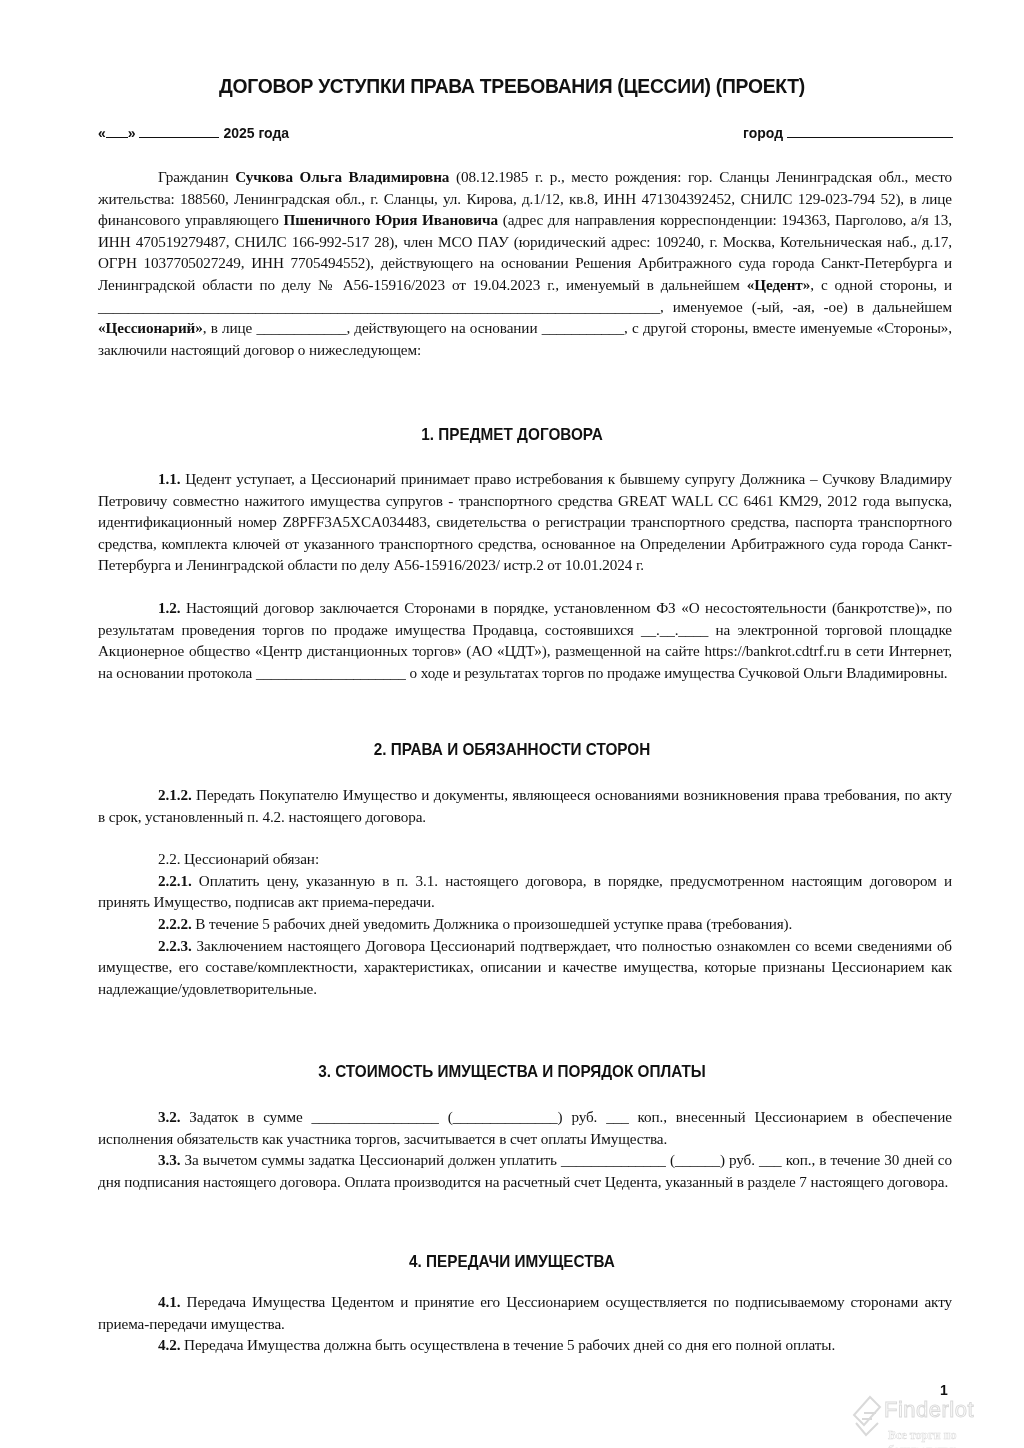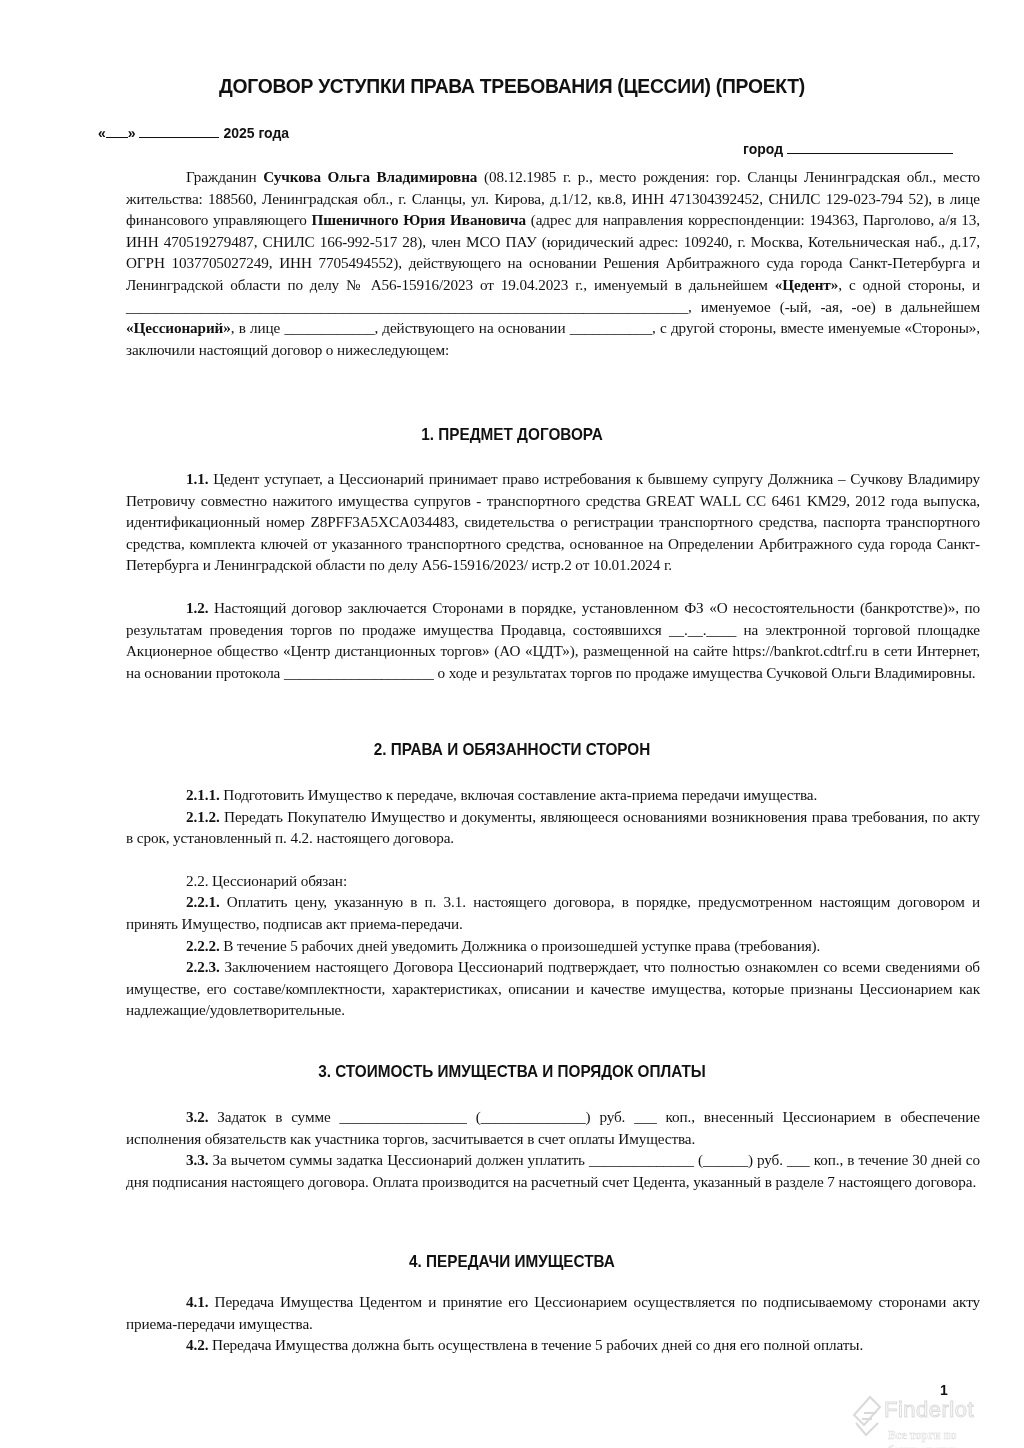--- a/index.html
+++ b/index.html
@@ -8,26 +8,26 @@
   .title {
     position: absolute; left: 0; width: 1024px; top: 74px; text-align: center;
     font-family: "Liberation Sans", sans-serif; font-weight: bold; font-size: 21px;
     letter-spacing: -0.3px; transform: scaleX(0.92); transform-origin: center;
   }
   .dateline {
     position: absolute; left: 98px; top: 124px; width: 855px;
     font-family: "Liberation Sans", sans-serif; font-weight: bold; font-size: 14px;
   }
   .dateline .left { position: absolute; left: 0; top: 0; }
-  .dateline .right { position: absolute; right: 0; top: 16px; }
+  .dateline .right { position: absolute; right: 0; top: 0; }
   .blank { display: inline-block; border-bottom: 1.2px solid #111; height: 13px; vertical-align: baseline; }
   .body-text {
     position: absolute; left: 98px; width: 854px;
     font-family: "Liberation Serif", serif; font-size: 15.2px; line-height: 21.6px;
-    text-align: justify; letter-spacing: -0.1px; margin-left: 28px;
+    text-align: justify; letter-spacing: -0.1px;
   }
   .p { margin: 0; text-indent: 60px; }
   .p b { font-weight: bold; }
   .h {
     position: absolute; left: 0; width: 1024px; text-align: center;
     font-family: "Liberation Sans", sans-serif; font-weight: bold; font-size: 17px;
     transform: scaleX(0.9); transform-origin: center;
   }
   .pagenum {
     position: absolute; left: 940px; top: 1382px;
@@ -72,21 +72,20 @@
 
   <div class="h" style="top:425px">1.   ПРЕДМЕТ ДОГОВОРА</div>
   <div class="body-text" style="top:468px">
     <p class="p"><b>1.1.</b><span>      Цедент уступает, а Цессионарий принимает право истребования к бывшему супругу Должника – Сучкову Владимиру Петровичу совместно нажитого имущества супругов - транспортного средства GREAT WALL CC 6461 KM29, 2012 года выпуска, идентификационный номер Z8PFF3A5XCA034483, свидетельства о регистрации транспортного средства, паспорта транспортного средства, комплекта ключей от указанного транспортного средства, основанное на Определении Арбитражного суда города Санкт-Петербурга и Ленинградской области по делу А56-15916/2023/ истр.2 от 10.01.2024 г.</span></p>
     <div class="spacer"></div>
     <p class="p"><b>1.2.</b><span> Настоящий договор заключается Сторонами в порядке, установленном ФЗ «О несостоятельности (банкротстве)», по результатам проведения торгов по продаже имущества Продавца, состоявшихся __.__.____ на электронной торговой площадке Акционерное общество «Центр дистанционных торгов» (АО «ЦДТ»), размещенной на сайте https://bankrot.cdtrf.ru в сети Интернет, на основании протокола ____________________ о ходе и результатах торгов по продаже имущества Сучковой Ольги Владимировны.</span></p>
   </div>
 
   <div class="h" style="top:740px">2.   ПРАВА И ОБЯЗАННОСТИ СТОРОН</div>
   <div class="body-text" style="top:784px">
-    <p class="p"><b>2.1.1.</b><span> Подготовить Имущество к передаче, включая составление акта-приема передачи имущества.</span></p>
     <p class="p"><b>2.1.2.</b><span> Передать Покупателю Имущество и документы, являющееся основаниями возникновения права требования, по акту в срок, установленный п. 4.2. настоящего договора.</span></p>
     <div class="spacer"></div>
     <p class="p"><span>2.2.</span><span> Цессионарий обязан:</span></p>
     <p class="p"><b>2.2.1.</b><span> Оплатить цену, указанную в п. 3.1. настоящего договора, в порядке, предусмотренном настоящим договором и принять Имущество, подписав акт приема-передачи.</span></p>
     <p class="p"><b>2.2.2.</b><span> В течение 5 рабочих дней уведомить Должника о произошедшей уступке права (требования).</span></p>
     <p class="p"><b>2.2.3.</b><span>  Заключением настоящего Договора Цессионарий подтверждает, что полностью ознакомлен со всеми сведениями об имуществе, его составе/комплектности, характеристиках, описании и качестве имущества, которые признаны Цессионарием как надлежащие/удовлетворительные.</span></p>
   </div>
 
   <div class="h" style="top:1062px">3.   СТОИМОСТЬ ИМУЩЕСТВА И ПОРЯДОК ОПЛАТЫ</div>
   <div class="body-text" style="top:1106px">

